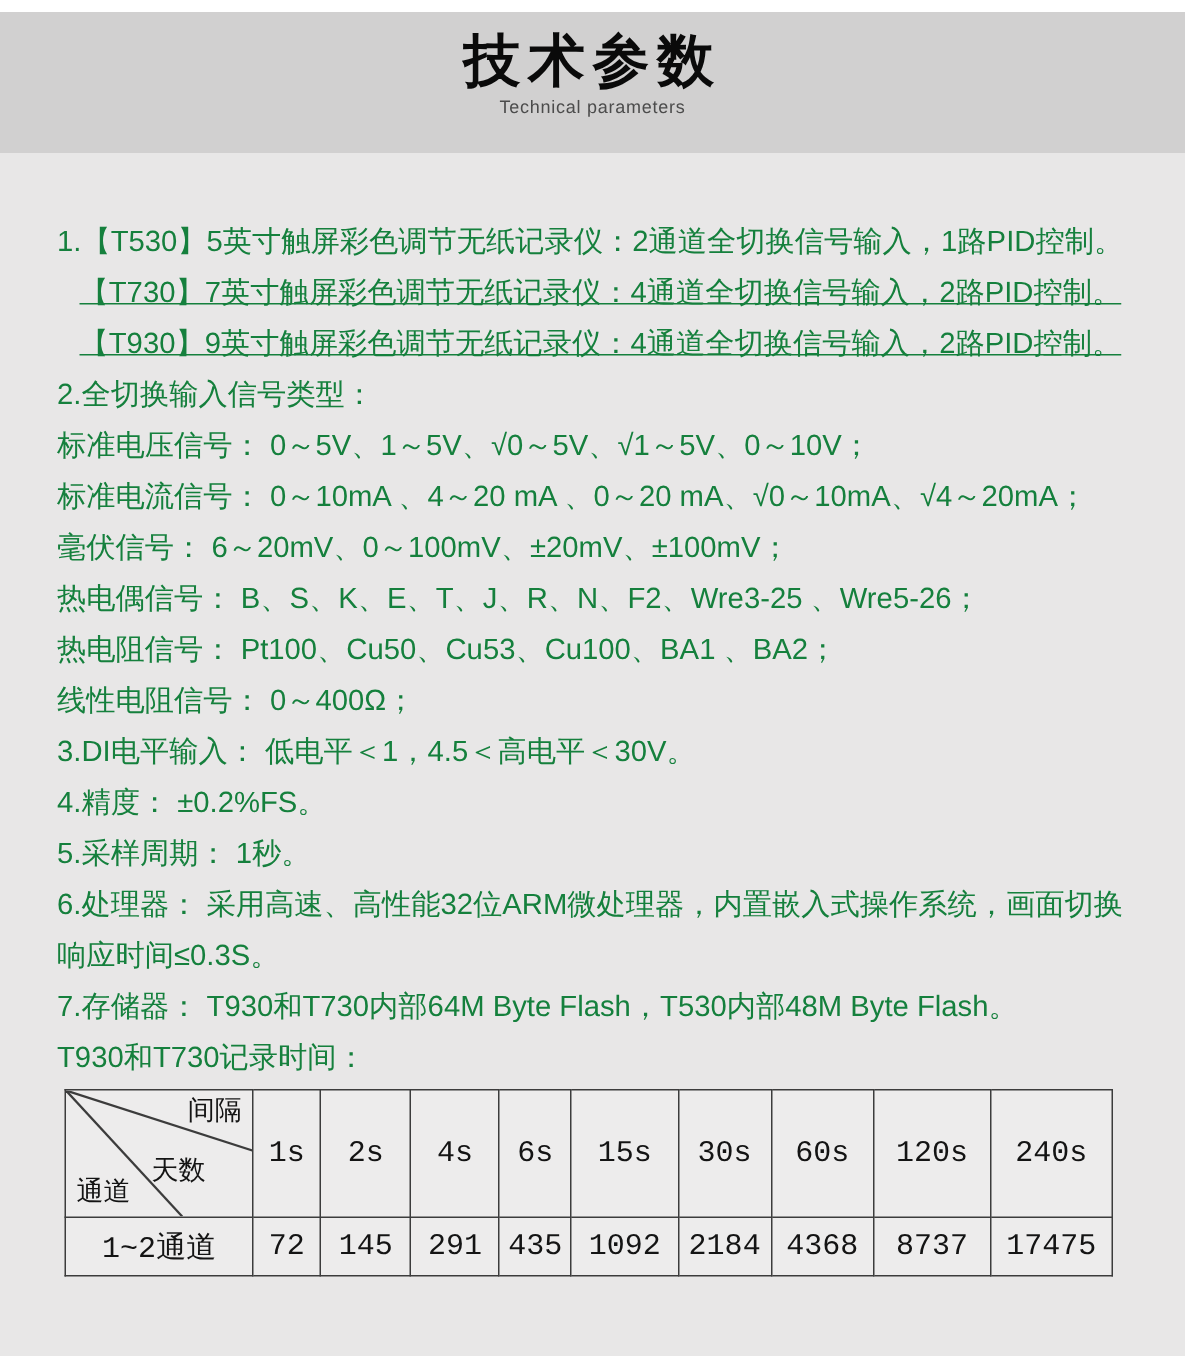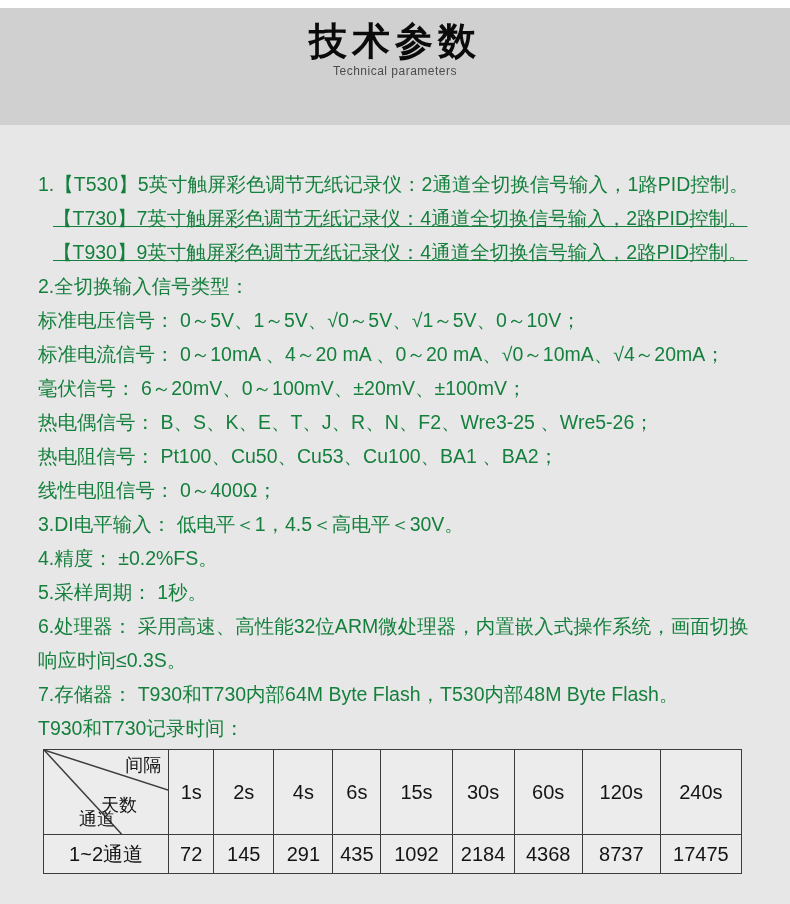--- a/index.html
+++ b/index.html
@@ -13,21 +13,21 @@
     font-family: "Liberation Sans", "DejaVu Sans", sans-serif;
     color: #1a1a1a;
     overflow: hidden;
   }
   .top-strip {
     height: 8px;
     background: #ffffff;
   }
   .header-band {
     background: #d1d0d0;
-    height: 117px;
+    height: 94px;
     text-align: center;
     box-sizing: border-box;
     padding-top: 12px;
   }
   .page-title {
     margin: 0;
     font-size: 38px;
     font-weight: 700;
     letter-spacing: 5px;
     color: #0a0a0a;
@@ -61,20 +61,21 @@
     font-size: 20px;
     color: #141414;
   }
   table.record-table th,
   table.record-table td {
     border: 1.5px solid #3c3c3c;
     padding: 0;
     font-weight: 400;
     text-align: center;
     overflow: hidden;
+    font-family: Liberation Mono, monospace;
   }
   table.record-table thead th {
     height: 84px;
   }
   table.record-table tbody td {
     height: 38px;
   }
   td.row-label {
     text-align: left;
     padding-left: 9px;
@@ -89,21 +90,21 @@
     height: 100%;
   }
   .corner-label {
     position: absolute;
     font-size: 18px;
     line-height: 1;
     color: #141414;
   }
   .corner-top    { top: 6px;  right: 7px; }
   .corner-mid    { top: 46px; left: 57px; }
-  .corner-bottom { bottom: 6px; left: 7px; margin-left: 28px; }
+  .corner-bottom { bottom: 6px; left: 7px; }
 </style>
 </head>
 <body>
 
 <div class="page">
 
   <div class="top-strip"></div>
 
   <header class="header-band">
     <h1 class="page-title">技术参数</h1>

